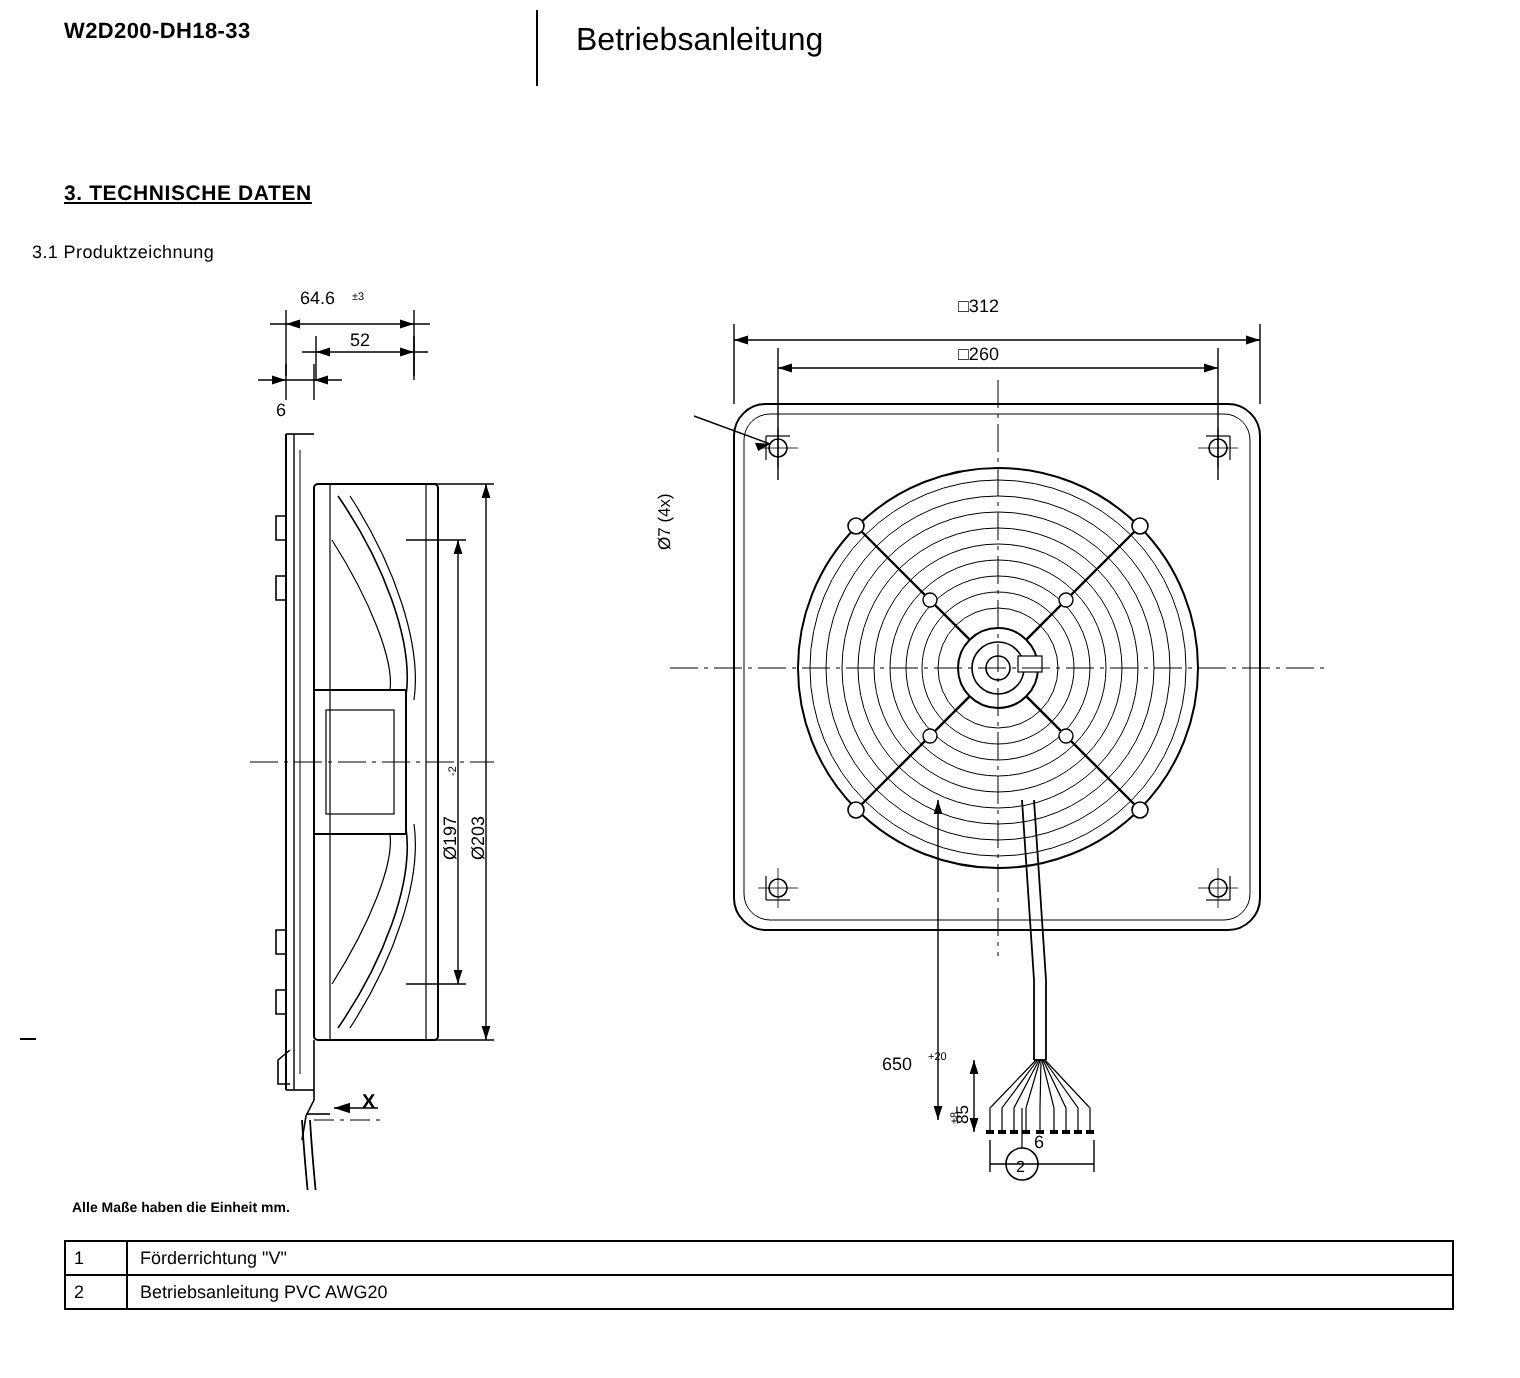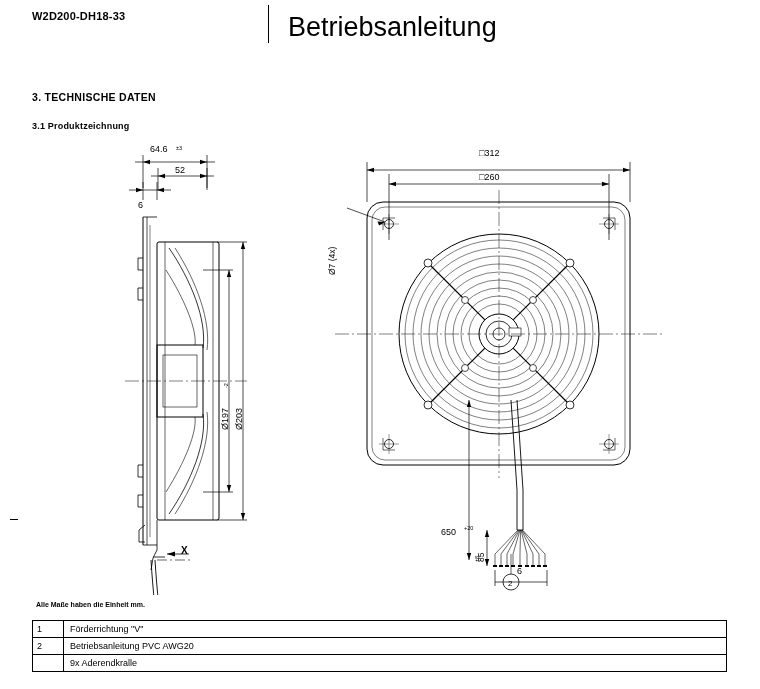--- a/index.html
+++ b/index.html
@@ -42,38 +42,39 @@
     left: 268px;
     top: 5px;
     width: 1px;
     height: 38px;
     background: #000;
   }
   .header-title {
     position: absolute;
     left: 288px;
     top: 12px;
-    font-size: 27px;
+    font-size: 16px;
     font-weight: normal;
   }
   
   .sec-heading {
     position: absolute;
     left: 32px;
     top: 91px;
     font-size: 10.5px;
     font-weight: bold;
     letter-spacing: 0.3px;
+    text-decoration: underline;
   }
   .sub-heading {
     position: absolute;
-    left: 32px;
+    left: 16px;
     top: 121px;
     font-size: 9px;
-    font-weight: bold;
+    font-weight: normal;
     letter-spacing: 0.2px;
   }
   
   .drawing {
     position: absolute;
     left: 17px;
     top: 130px;
     width: 760px;
     height: 465px;
   }
@@ -403,20 +404,16 @@
   <table class="legend">
     <tbody>
       <tr>
         <td class="num">1</td>
         <td class="txt">Förderrichtung "V"</td>
       </tr>
       <tr>
         <td class="num">2</td>
         <td class="txt">Betriebsanleitung PVC AWG20</td>
       </tr>
-      <tr>
-        <td class="num"></td>
-        <td class="txt">9x Aderendkralle</td>
-      </tr>
     </tbody>
   </table>
 
 </div>
 
 </body></html>

